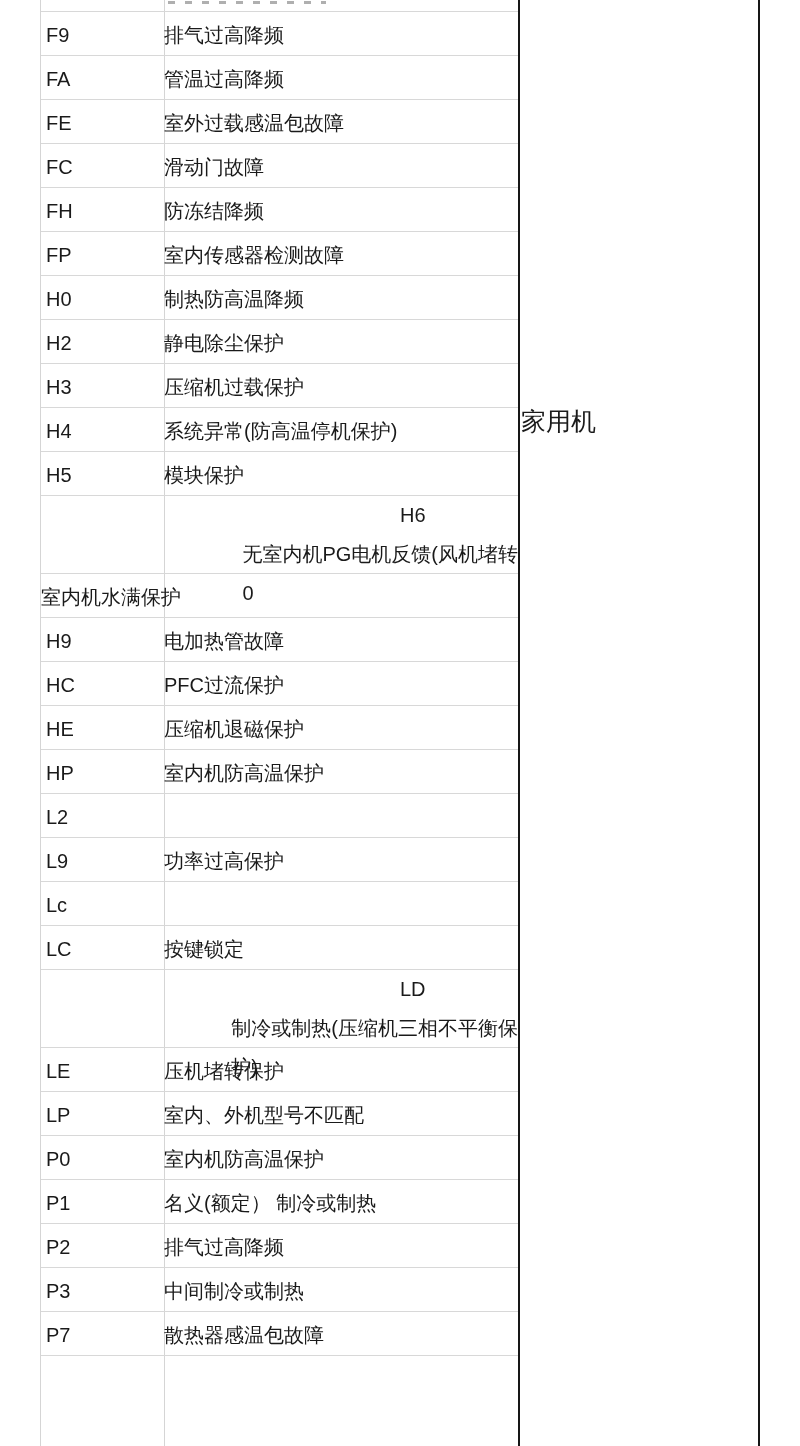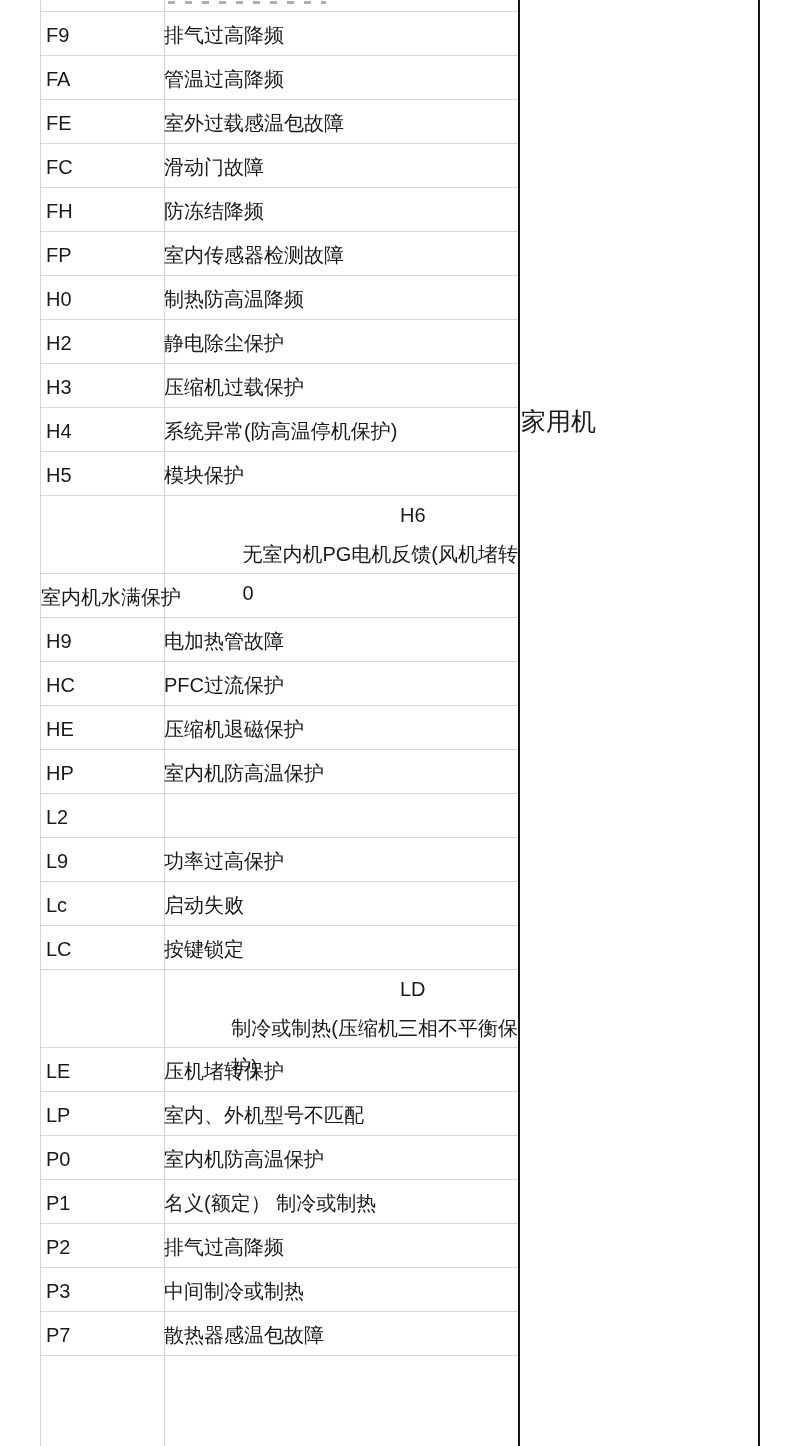--- a/index.html
+++ b/index.html
@@ -121,21 +121,20 @@
       </div>
       <div class="row">
         <div class="code">L2</div>
       </div>
       <div class="row">
         <div class="code">L9</div>
         <div class="desc">功率过高保护</div>
       </div>
       <div class="row">
         <div class="code">Lc</div>
-        <div class="desc">启动失败</div>
       </div>
       <div class="row">
         <div class="code">LC</div>
         <div class="desc">按键锁定</div>
       </div>
       <div class="row tall">
         <div class="code">LD</div>
         <div class="desc">制冷或制热(压缩机三相不平衡保
 护)</div>
       </div>

